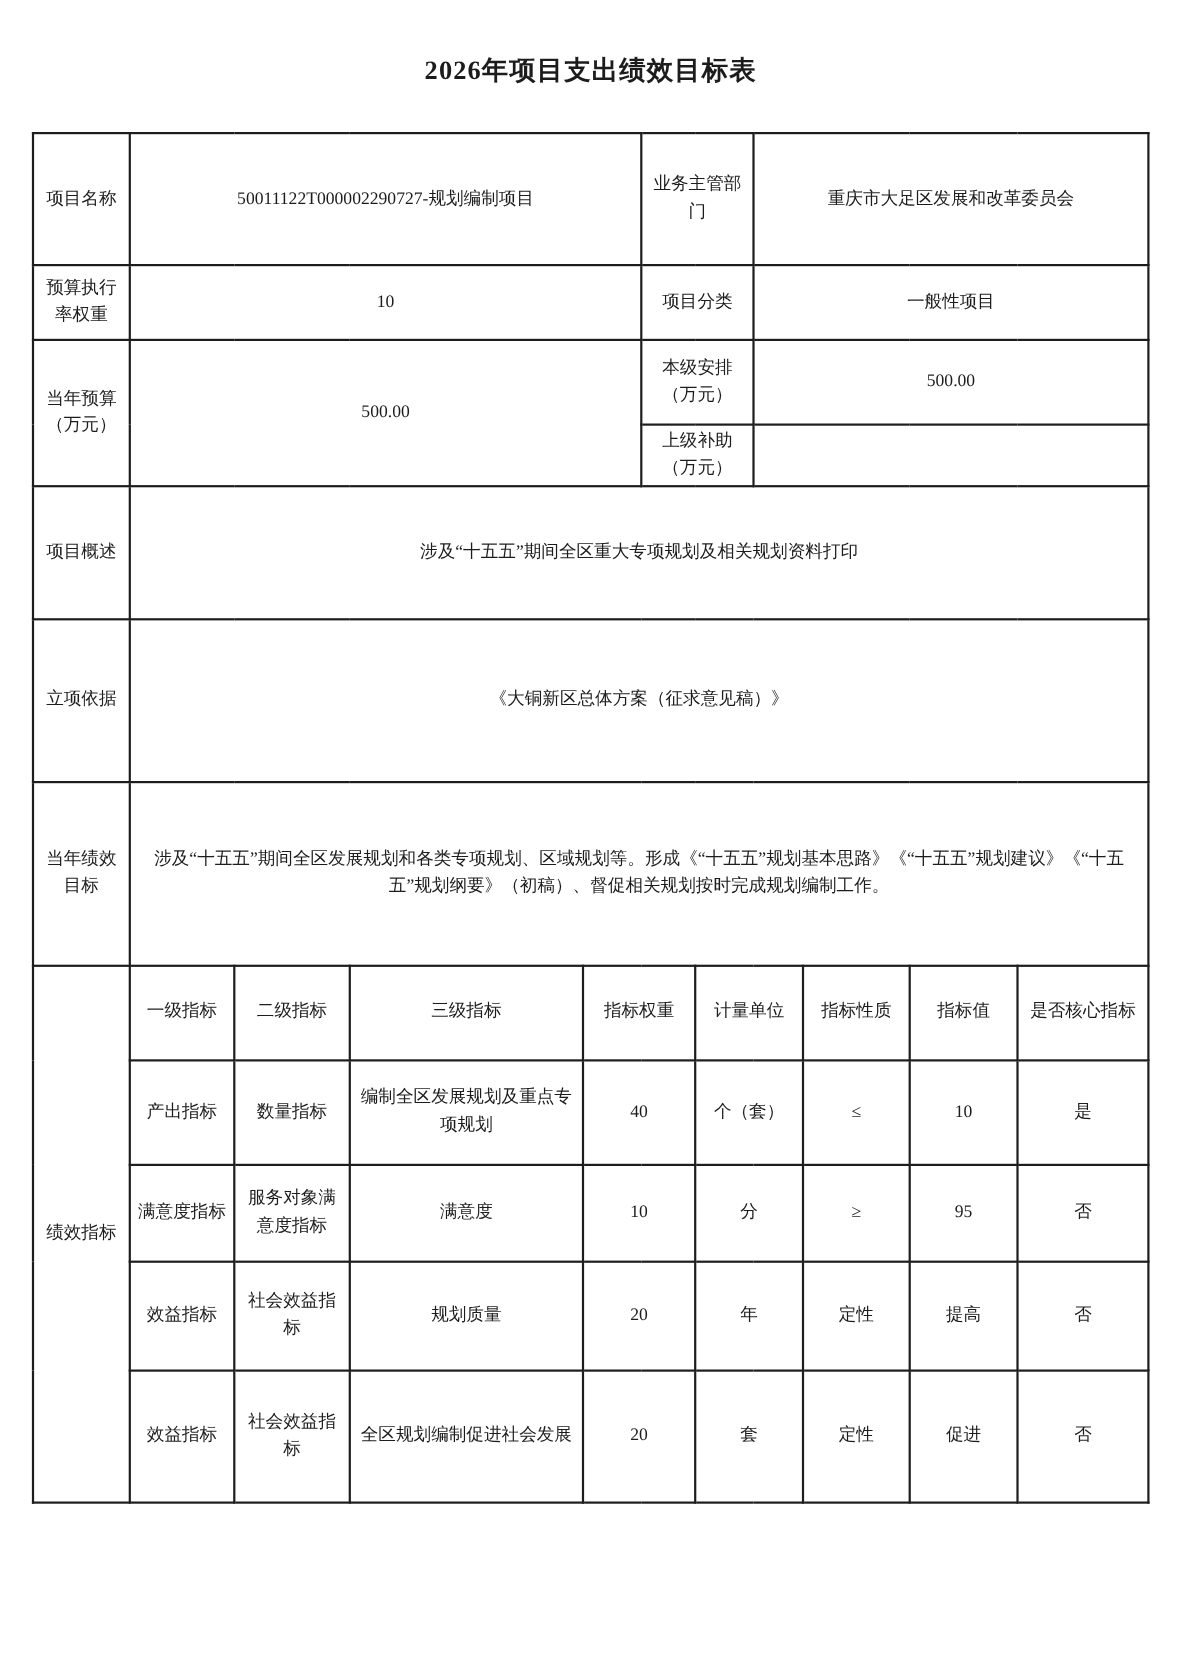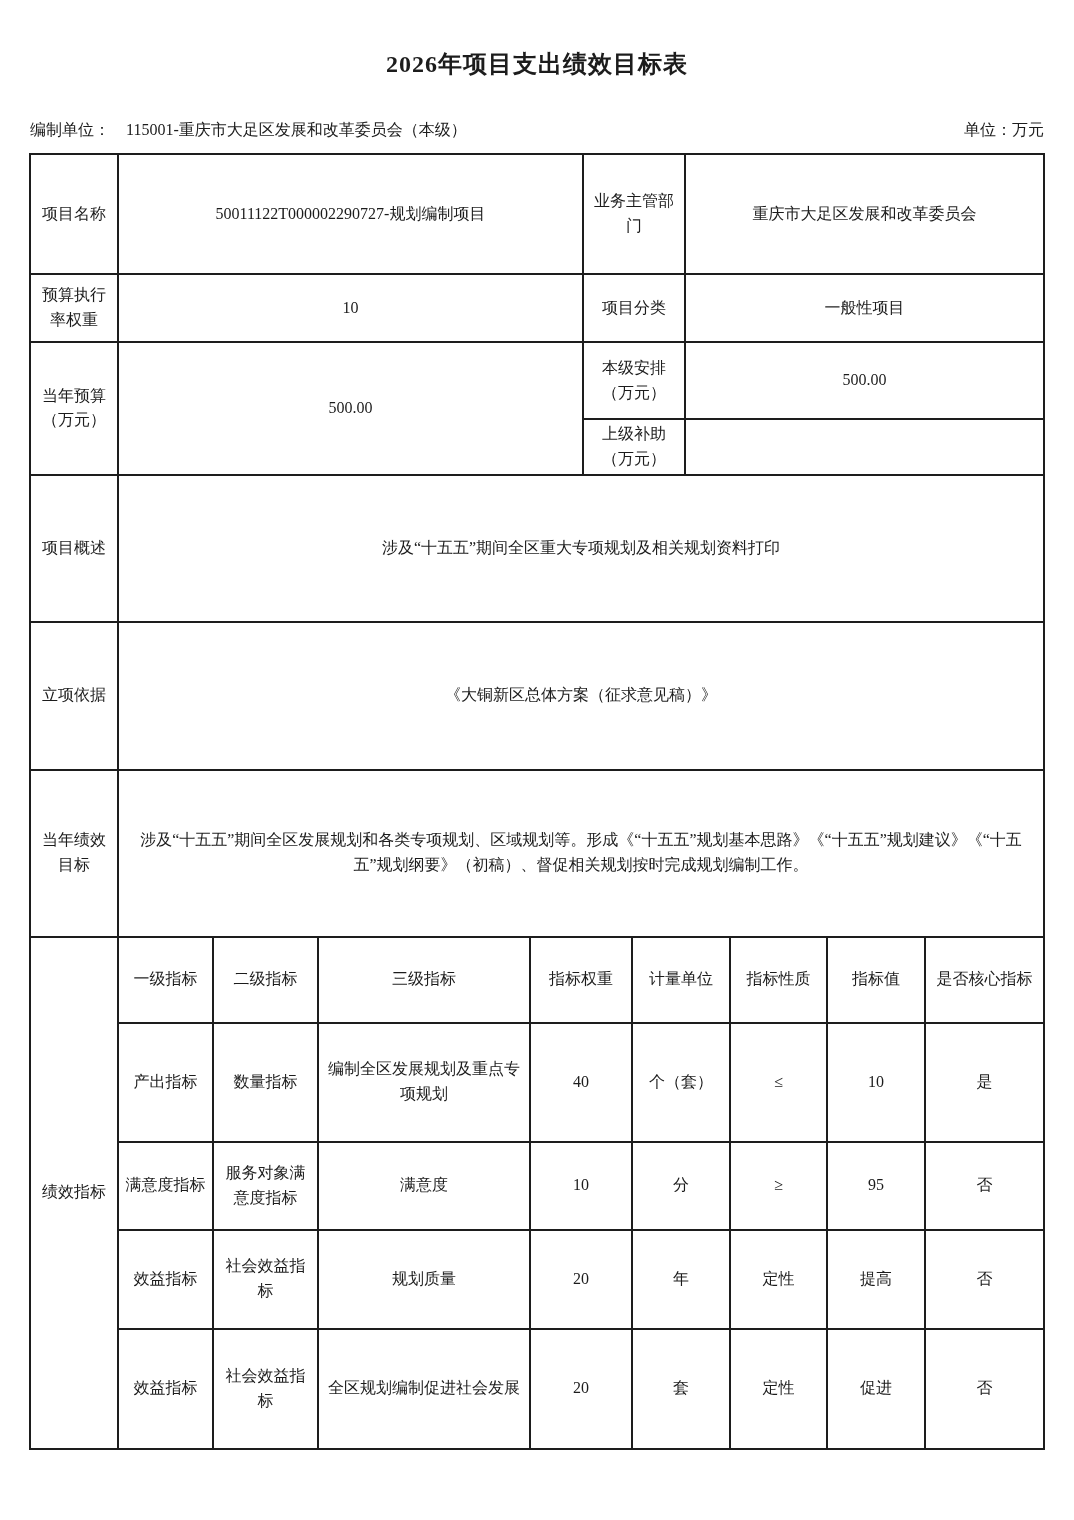--- a/index.html
+++ b/index.html
@@ -51,42 +51,36 @@
   td.lbl  { text-align: center; padding: 2px 4px; border-radius: 24px; }
   td.lbl-mid { text-align: center; padding: 2px 10px; }  
   td.core-hd { padding: 2px 12px; }                      
   td.goal { line-height: 1.78; }
 
   
   tr.h-r1 { height: 120px; }
   tr.h-r2 { height: 68px; }
   tr.h-r3a { height: 77px; }
   tr.h-r3b { height: 49px; }
-  tr.h-r4 { height: 147px; padding-left: 28px; }
+  tr.h-r4 { height: 121px; padding-left: 28px; }
   tr.h-r5 { height: 148px; padding-left: 16px; }
   tr.h-r6 { height: 167px; }
   tr.h-hd { height: 86px; }
-  tr.h-i1 { height: 119px; }
+  tr.h-i1 { height: 95px; }
   tr.h-i2 { height: 88px; }
   tr.h-i3 { height: 99px; }
   tr.h-i4 { height: 120px; }
 </style>
 </head>
 <body>
 
 <div class="page">
 
   <div class="doc-title">2026年项目支出绩效目标表</div>
 
-  <div class="meta-row">
-    <div class="meta-left">
-      <span>编制单位：</span><span class="meta-value">115001-重庆市大足区发展和改革委员会（本级）</span>
-    </div>
-    <div class="meta-right">单位：万元</div>
-  </div>
 
   <table class="perf">
     <colgroup>
       <col style="width:88px">
         <col style="width:95px">
         <col style="width:105px">
         <col style="width:212px">
       <col style="width:53px">
         <col style="width:49px">
         <col style="width:53px">

